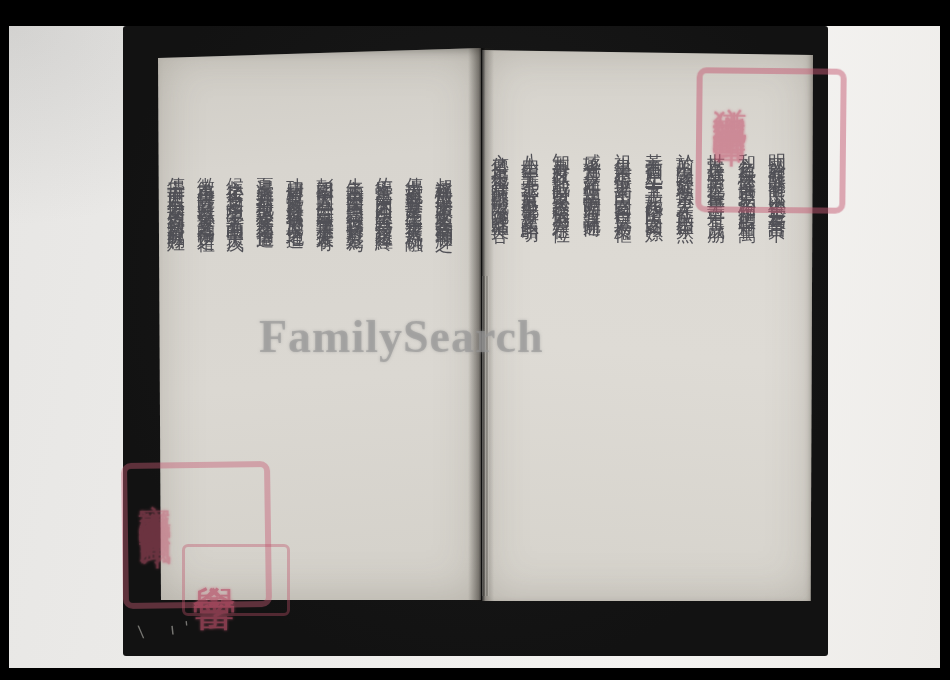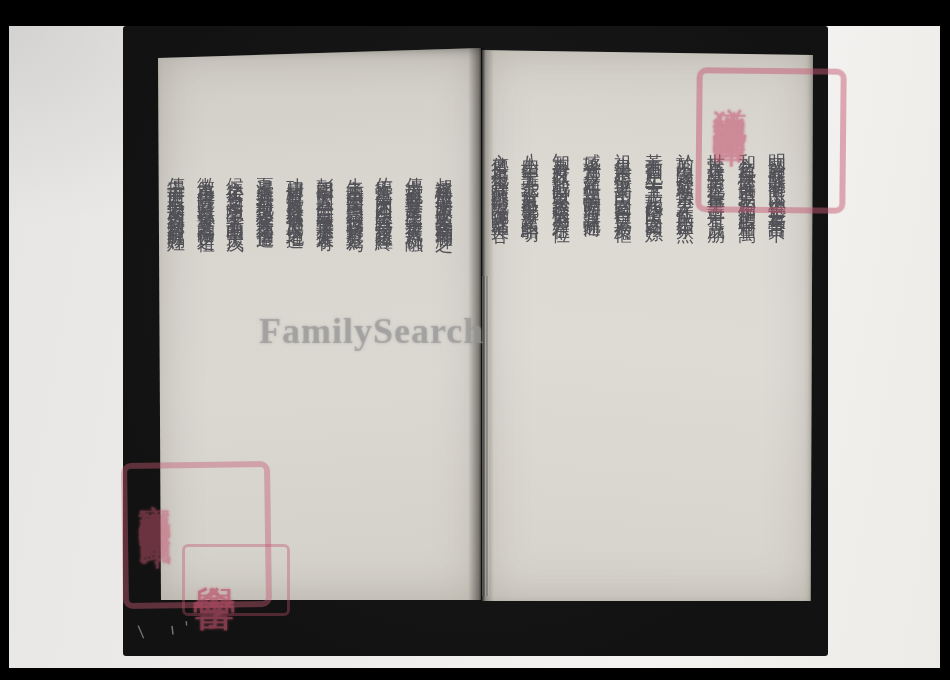--- a/index.html
+++ b/index.html
@@ -46,21 +46,21 @@
   .seal-tr{left:687px;top:42px;width:150px;height:145px;transform:rotate(.6deg);}
   .seal-tr .seal-chars{left:14px;top:14px;height:114px;font-size:34px;letter-spacing:3px;line-height:40px;}
   .seal-bl-a{left:113px;top:436px;width:149px;height:146px;transform:rotate(-.8deg);opacity:.5;}
   .seal-bl-a .seal-chars{left:13px;top:15px;height:112px;font-size:33px;letter-spacing:4px;line-height:40px;}
   .seal-bl-b{left:173px;top:518px;width:108px;height:72px;opacity:.68;}
   .seal-bl-b .seal-frame{border-width:3px;border-radius:6px;border-color:rgba(190,80,104,.55);}
   .seal-bl-b .seal-chars{left:8px;top:7px;height:56px;font-size:44px;line-height:50px;color:#b94f68;}
   
   .watermark{position:absolute;left:250px;top:284px;z-index:9;
       font-family:"Liberation Serif","DejaVu Serif",serif;font-weight:bold;
-      font-size:36px;letter-spacing:1px;color:rgba(148,148,148,.60);
+      font-size:46px;letter-spacing:1px;color:rgba(148,148,148,.60);
       text-shadow:0 0 3px rgba(150,150,150,.55);}
   
   .scribble{position:absolute;left:126px;top:594px;color:#989792;opacity:.75;
       font-size:16px;letter-spacing:10px;transform:rotate(-6deg);
       font-family:"DejaVu Sans",sans-serif;}
   .z2{z-index:2}.z3{z-index:3}.z4{z-index:4}.z5{z-index:5}.z6{z-index:6}
 </style>
 </head>
 <body>
 

